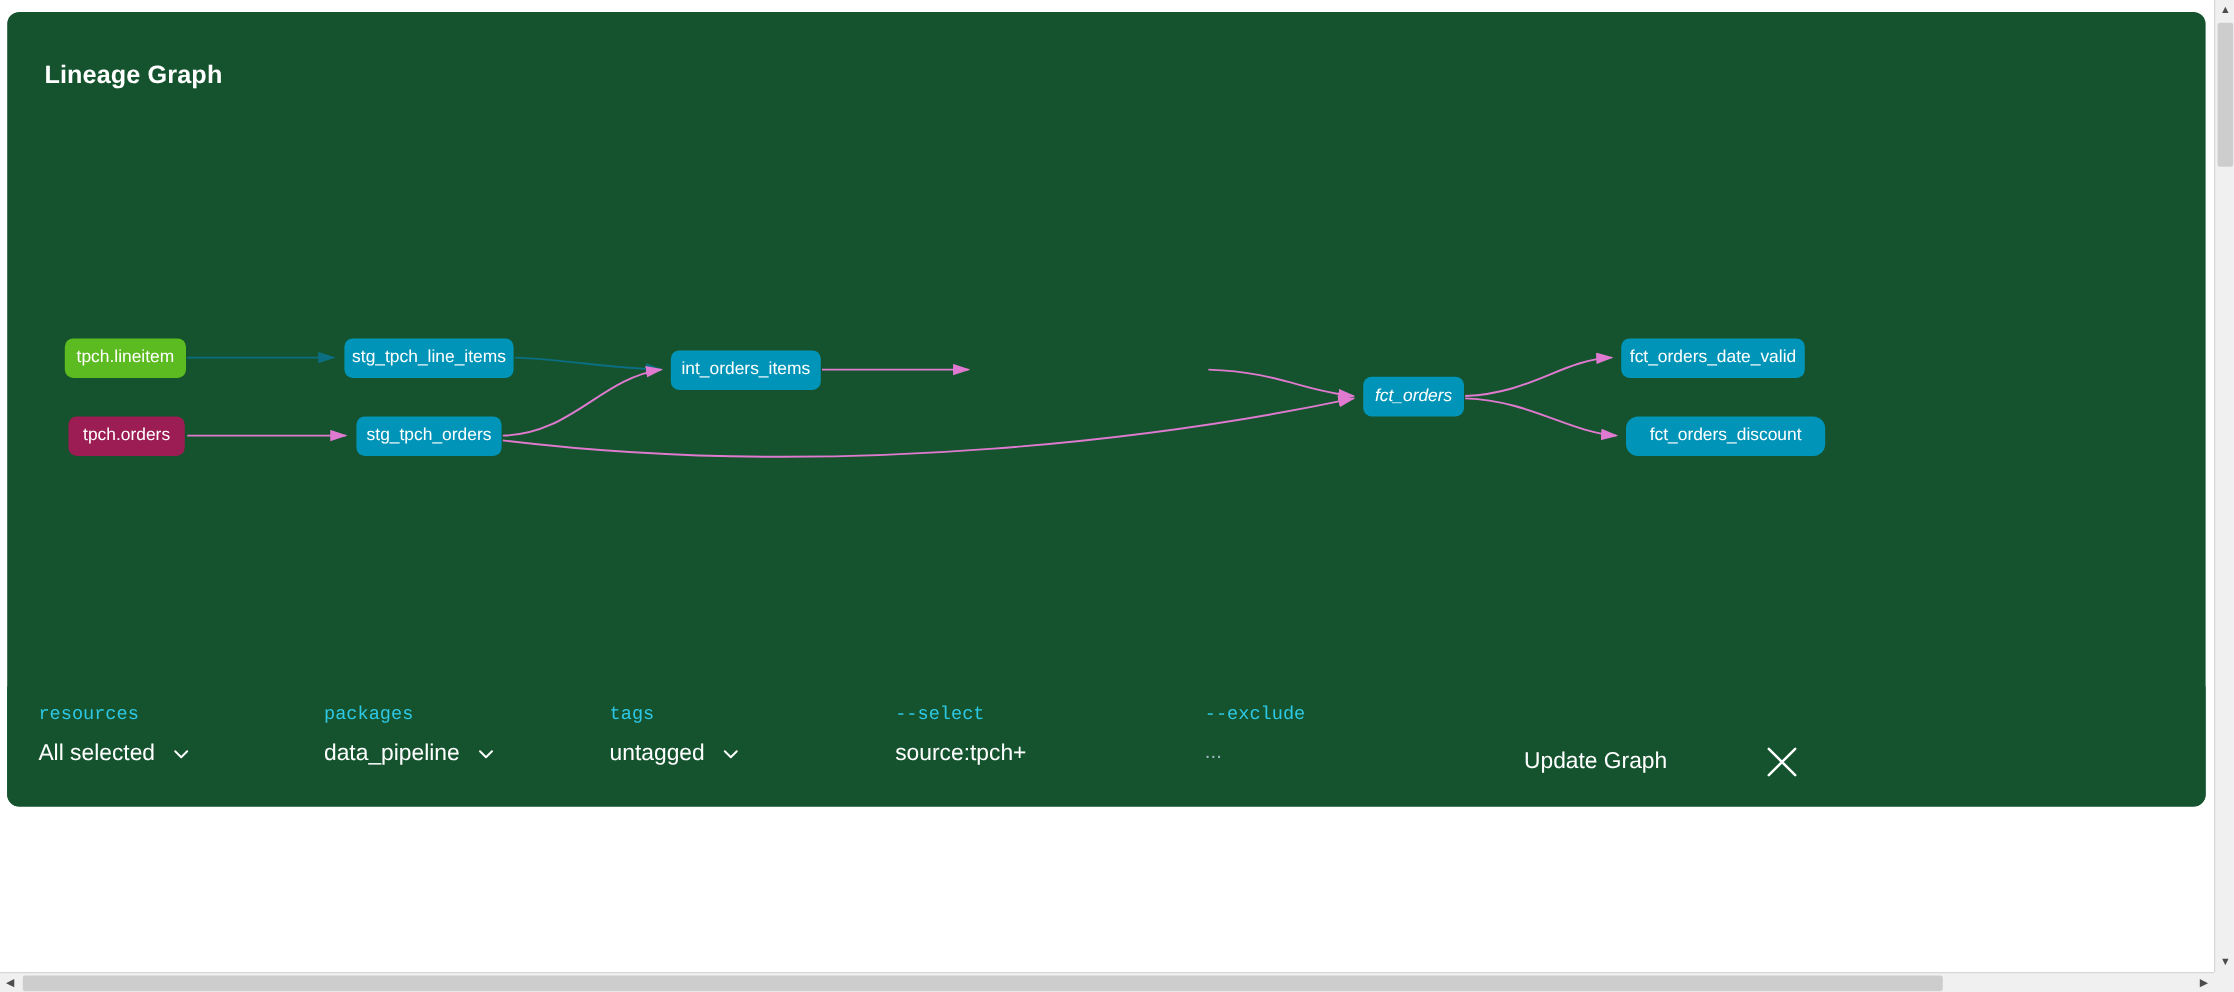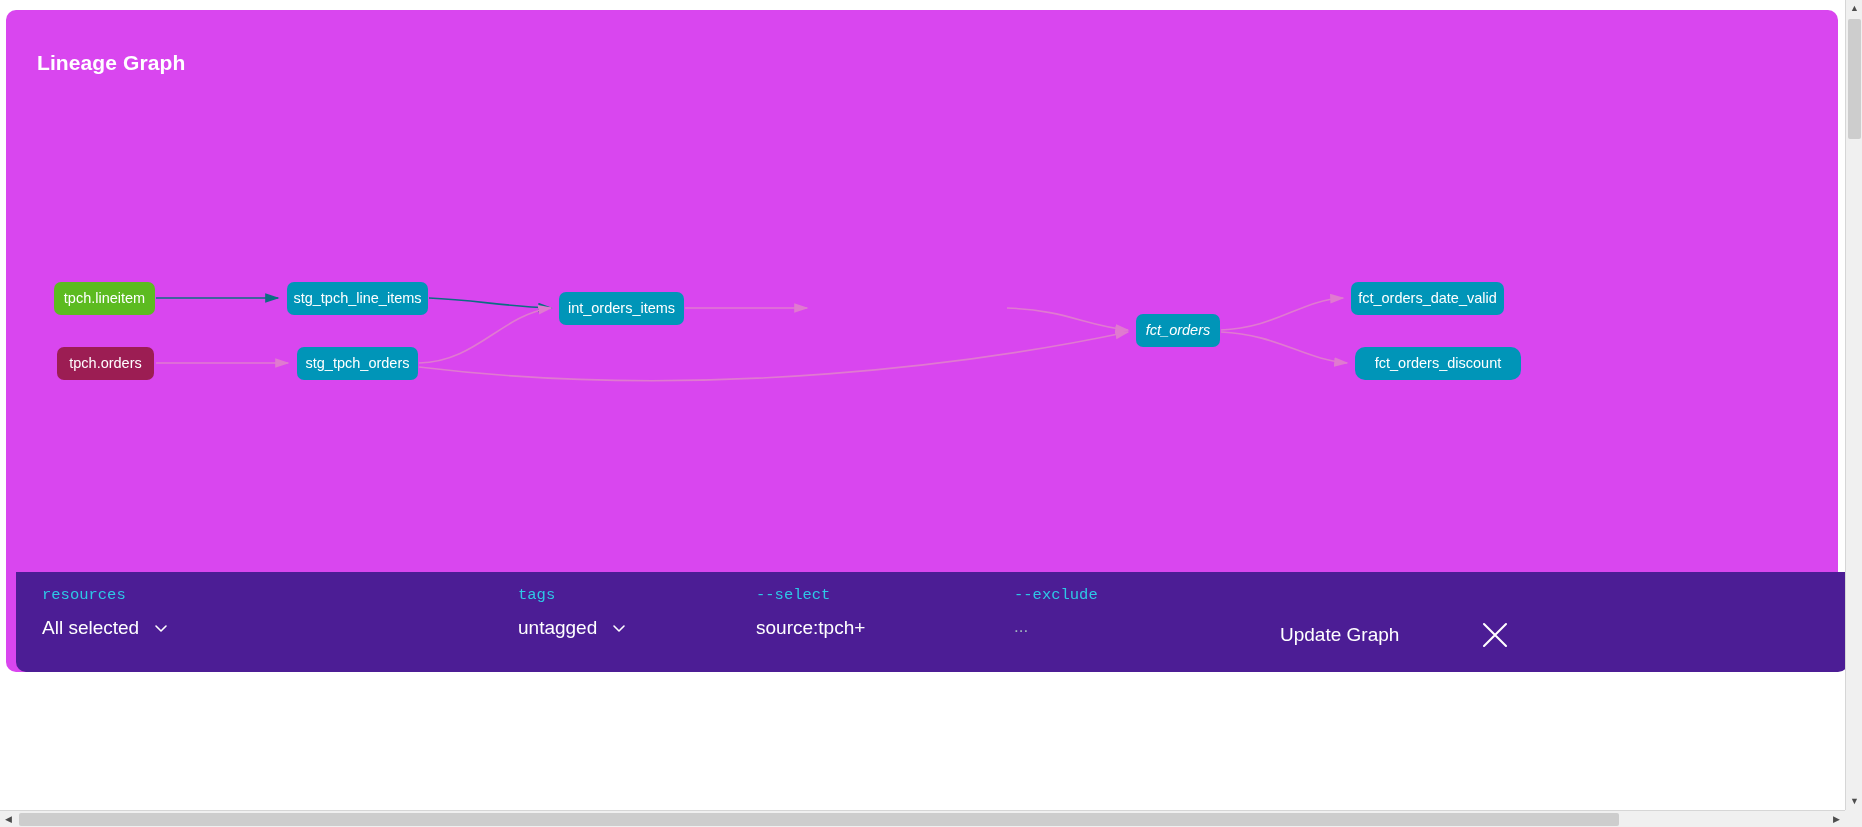--- a/index.html
+++ b/index.html
@@ -29,21 +29,21 @@
     overflow: hidden;
     background: #ffffff;
   }
 
   .panel {
     position: absolute;
     left: 6px;
     top: 10px;
     width: 1832px;
     height: 662px;
-    background: #d946ef;
+    background: #14532d;
     border-radius: 10px;
     overflow: hidden;
   }
 
   .panel-title {
     position: absolute;
     left: 31px;
     top: 41px;
     font-size: 21px;
     font-weight: bold;
@@ -82,25 +82,25 @@
     cursor: pointer;
   }
 
   .node.source-green { background: #5cbb20; }
   .node.source-magenta { background: #9c1d53; }
   .node.model { background: #0095b8; }
 
   
   .controlbar {
     position: absolute;
-    left: 16px;
+    left: 6px;
     top: 572px;
     width: 1832px;
     height: 100px;
-    background: #4c1d95;
+    background: #14532d;
     border-bottom-left-radius: 10px;
     border-bottom-right-radius: 10px;
   }
 
   .ctrl-group {
     position: absolute;
     top: 14px;
   }
 
   .ctrl-label {
@@ -309,20 +309,31 @@
         <div class="ctrl-value-row">
           <span class="ctrl-value">All selected</span>
           <span class="chevron">
             <svg width="16" height="16" viewBox="0 0 16 16">
                 <path d="M3 6 L8 11 L13 6" stroke="#ffffff" stroke-width="1.6" fill="none" stroke-linecap="round" stroke-linejoin="round"></path>
               </svg>
           </span>
         </div>
       </div>
 
+      <div class="ctrl-group" style="left:264px;">
+        <span class="ctrl-label">packages</span>
+        <div class="ctrl-value-row">
+          <span class="ctrl-value">data_pipeline</span>
+          <span class="chevron">
+            <svg width="16" height="16" viewBox="0 0 16 16">
+                <path d="M3 6 L8 11 L13 6" stroke="#ffffff" stroke-width="1.6" fill="none" stroke-linecap="round" stroke-linejoin="round"></path>
+              </svg>
+          </span>
+        </div>
+      </div>
 
       <div class="ctrl-group" style="left:502px;">
         <span class="ctrl-label">tags</span>
         <div class="ctrl-value-row">
           <span class="ctrl-value">untagged</span>
           <span class="chevron">
             <svg width="16" height="16" viewBox="0 0 16 16">
                 <path d="M3 6 L8 11 L13 6" stroke="#ffffff" stroke-width="1.6" fill="none" stroke-linecap="round" stroke-linejoin="round"></path>
               </svg>
           </span>

